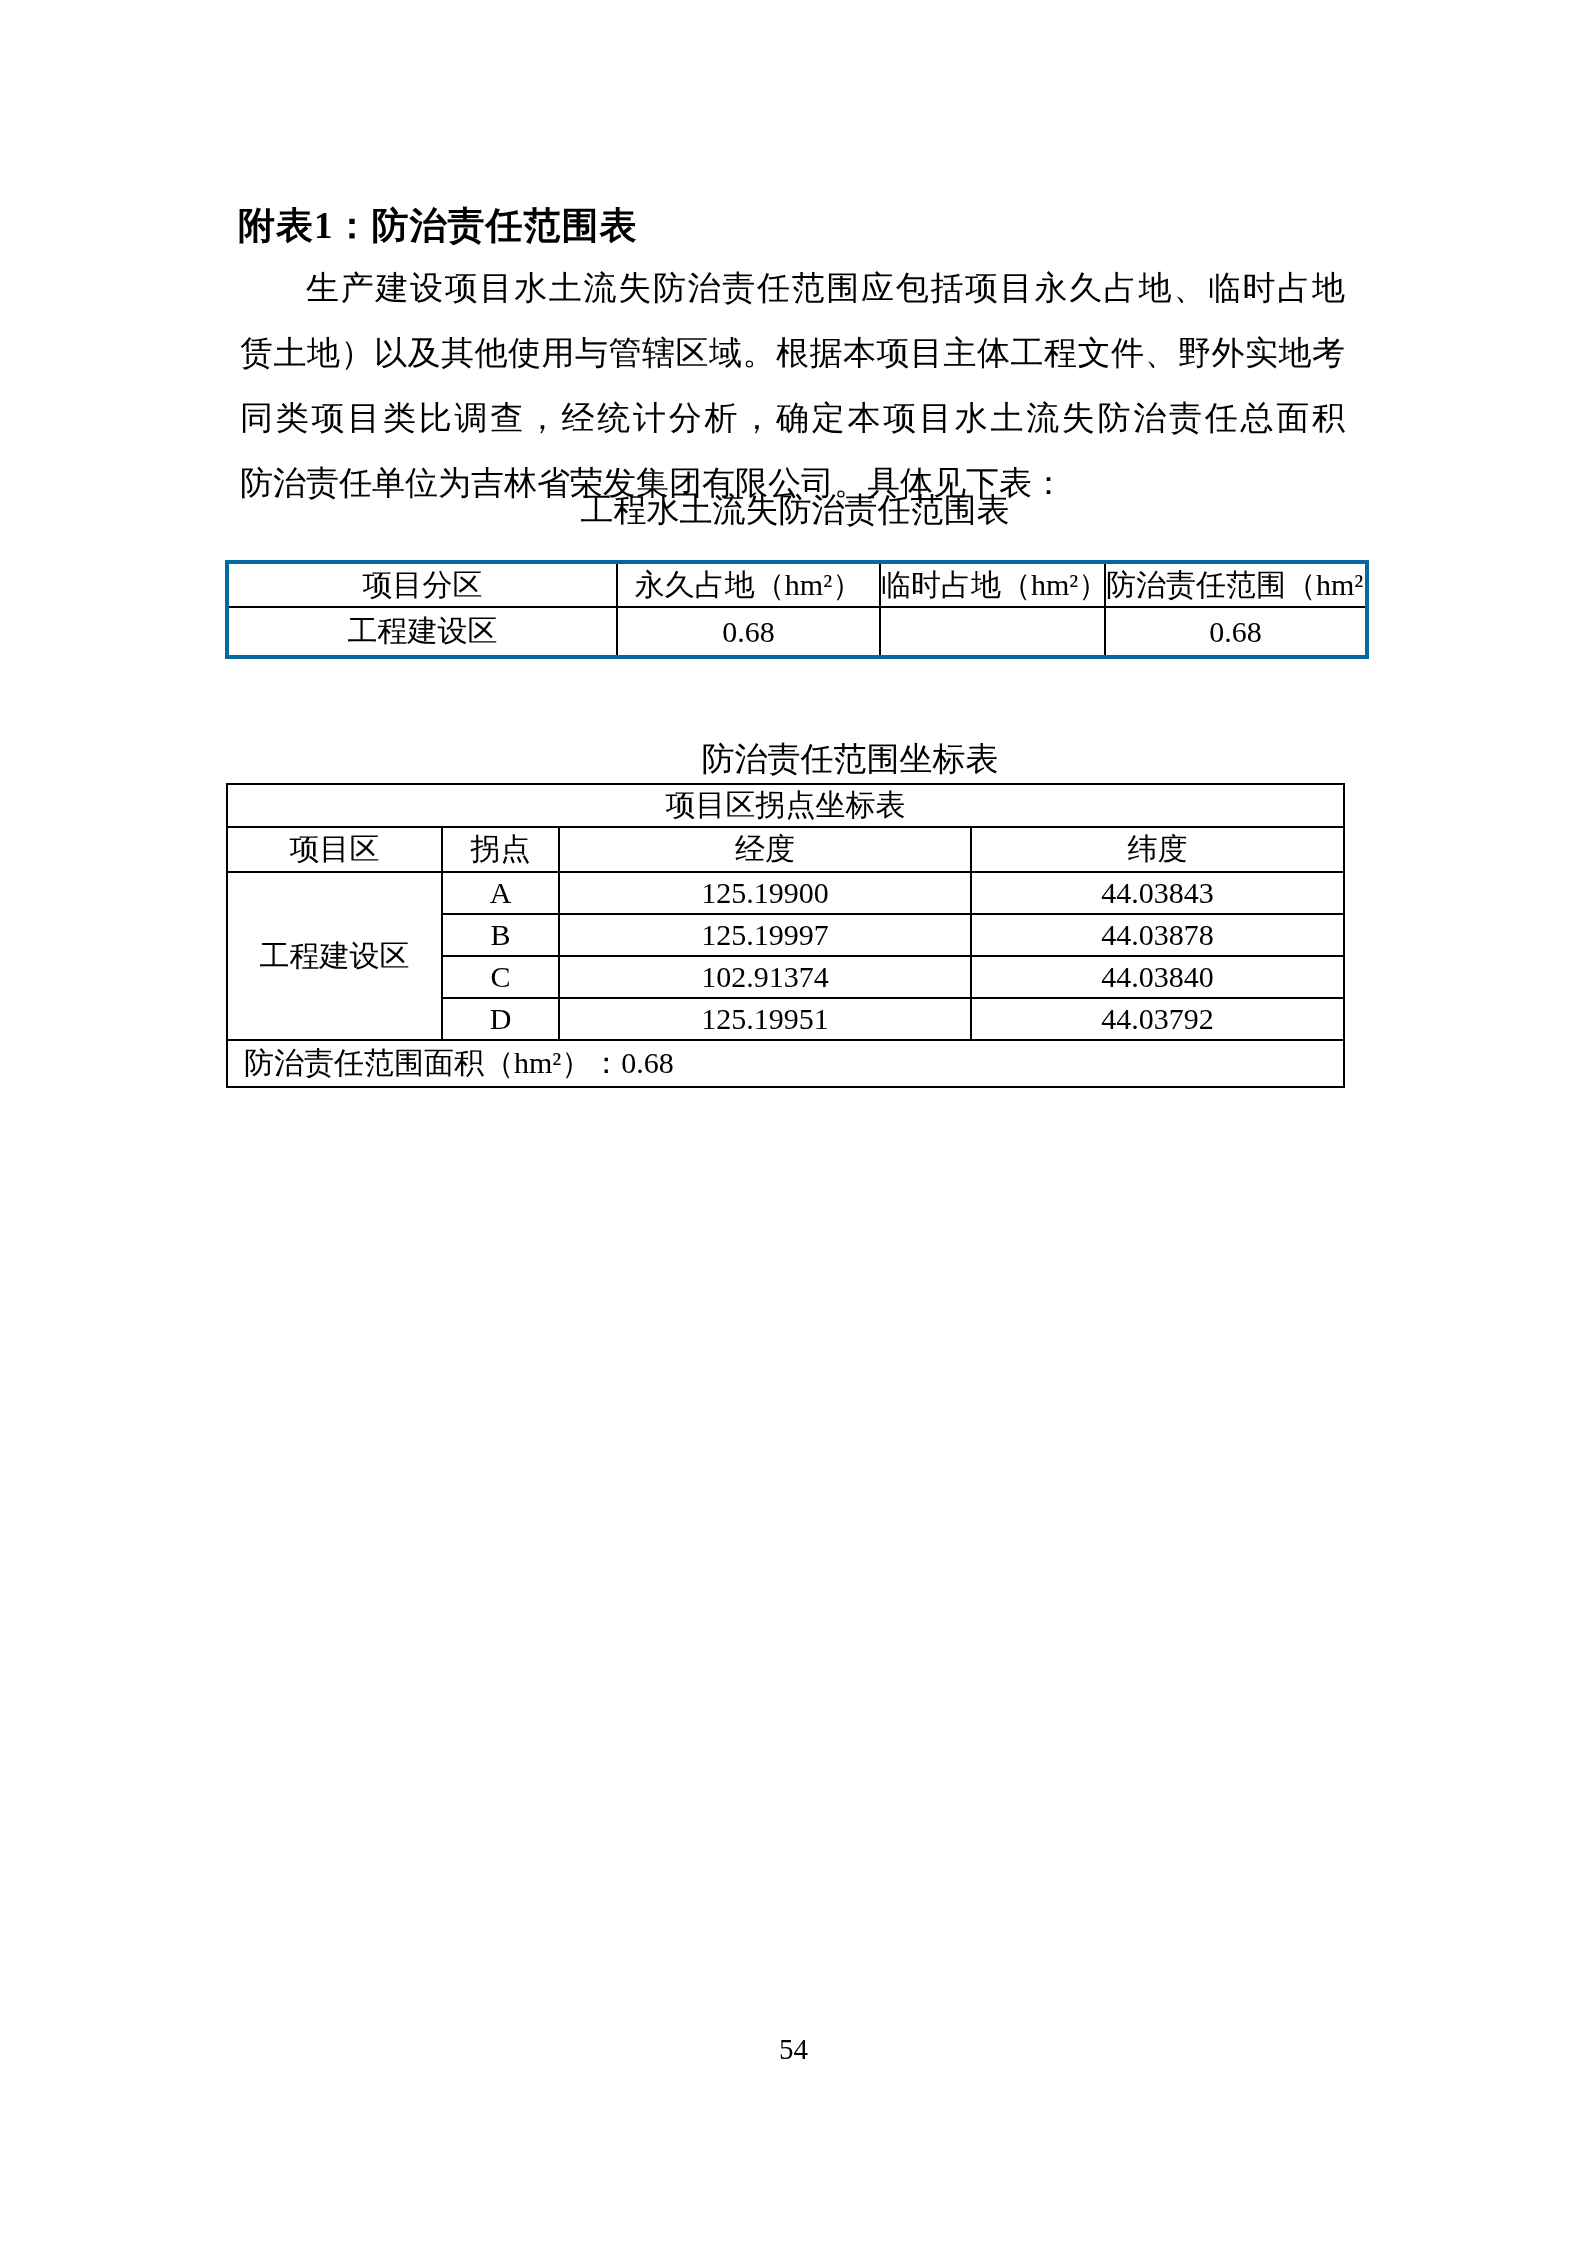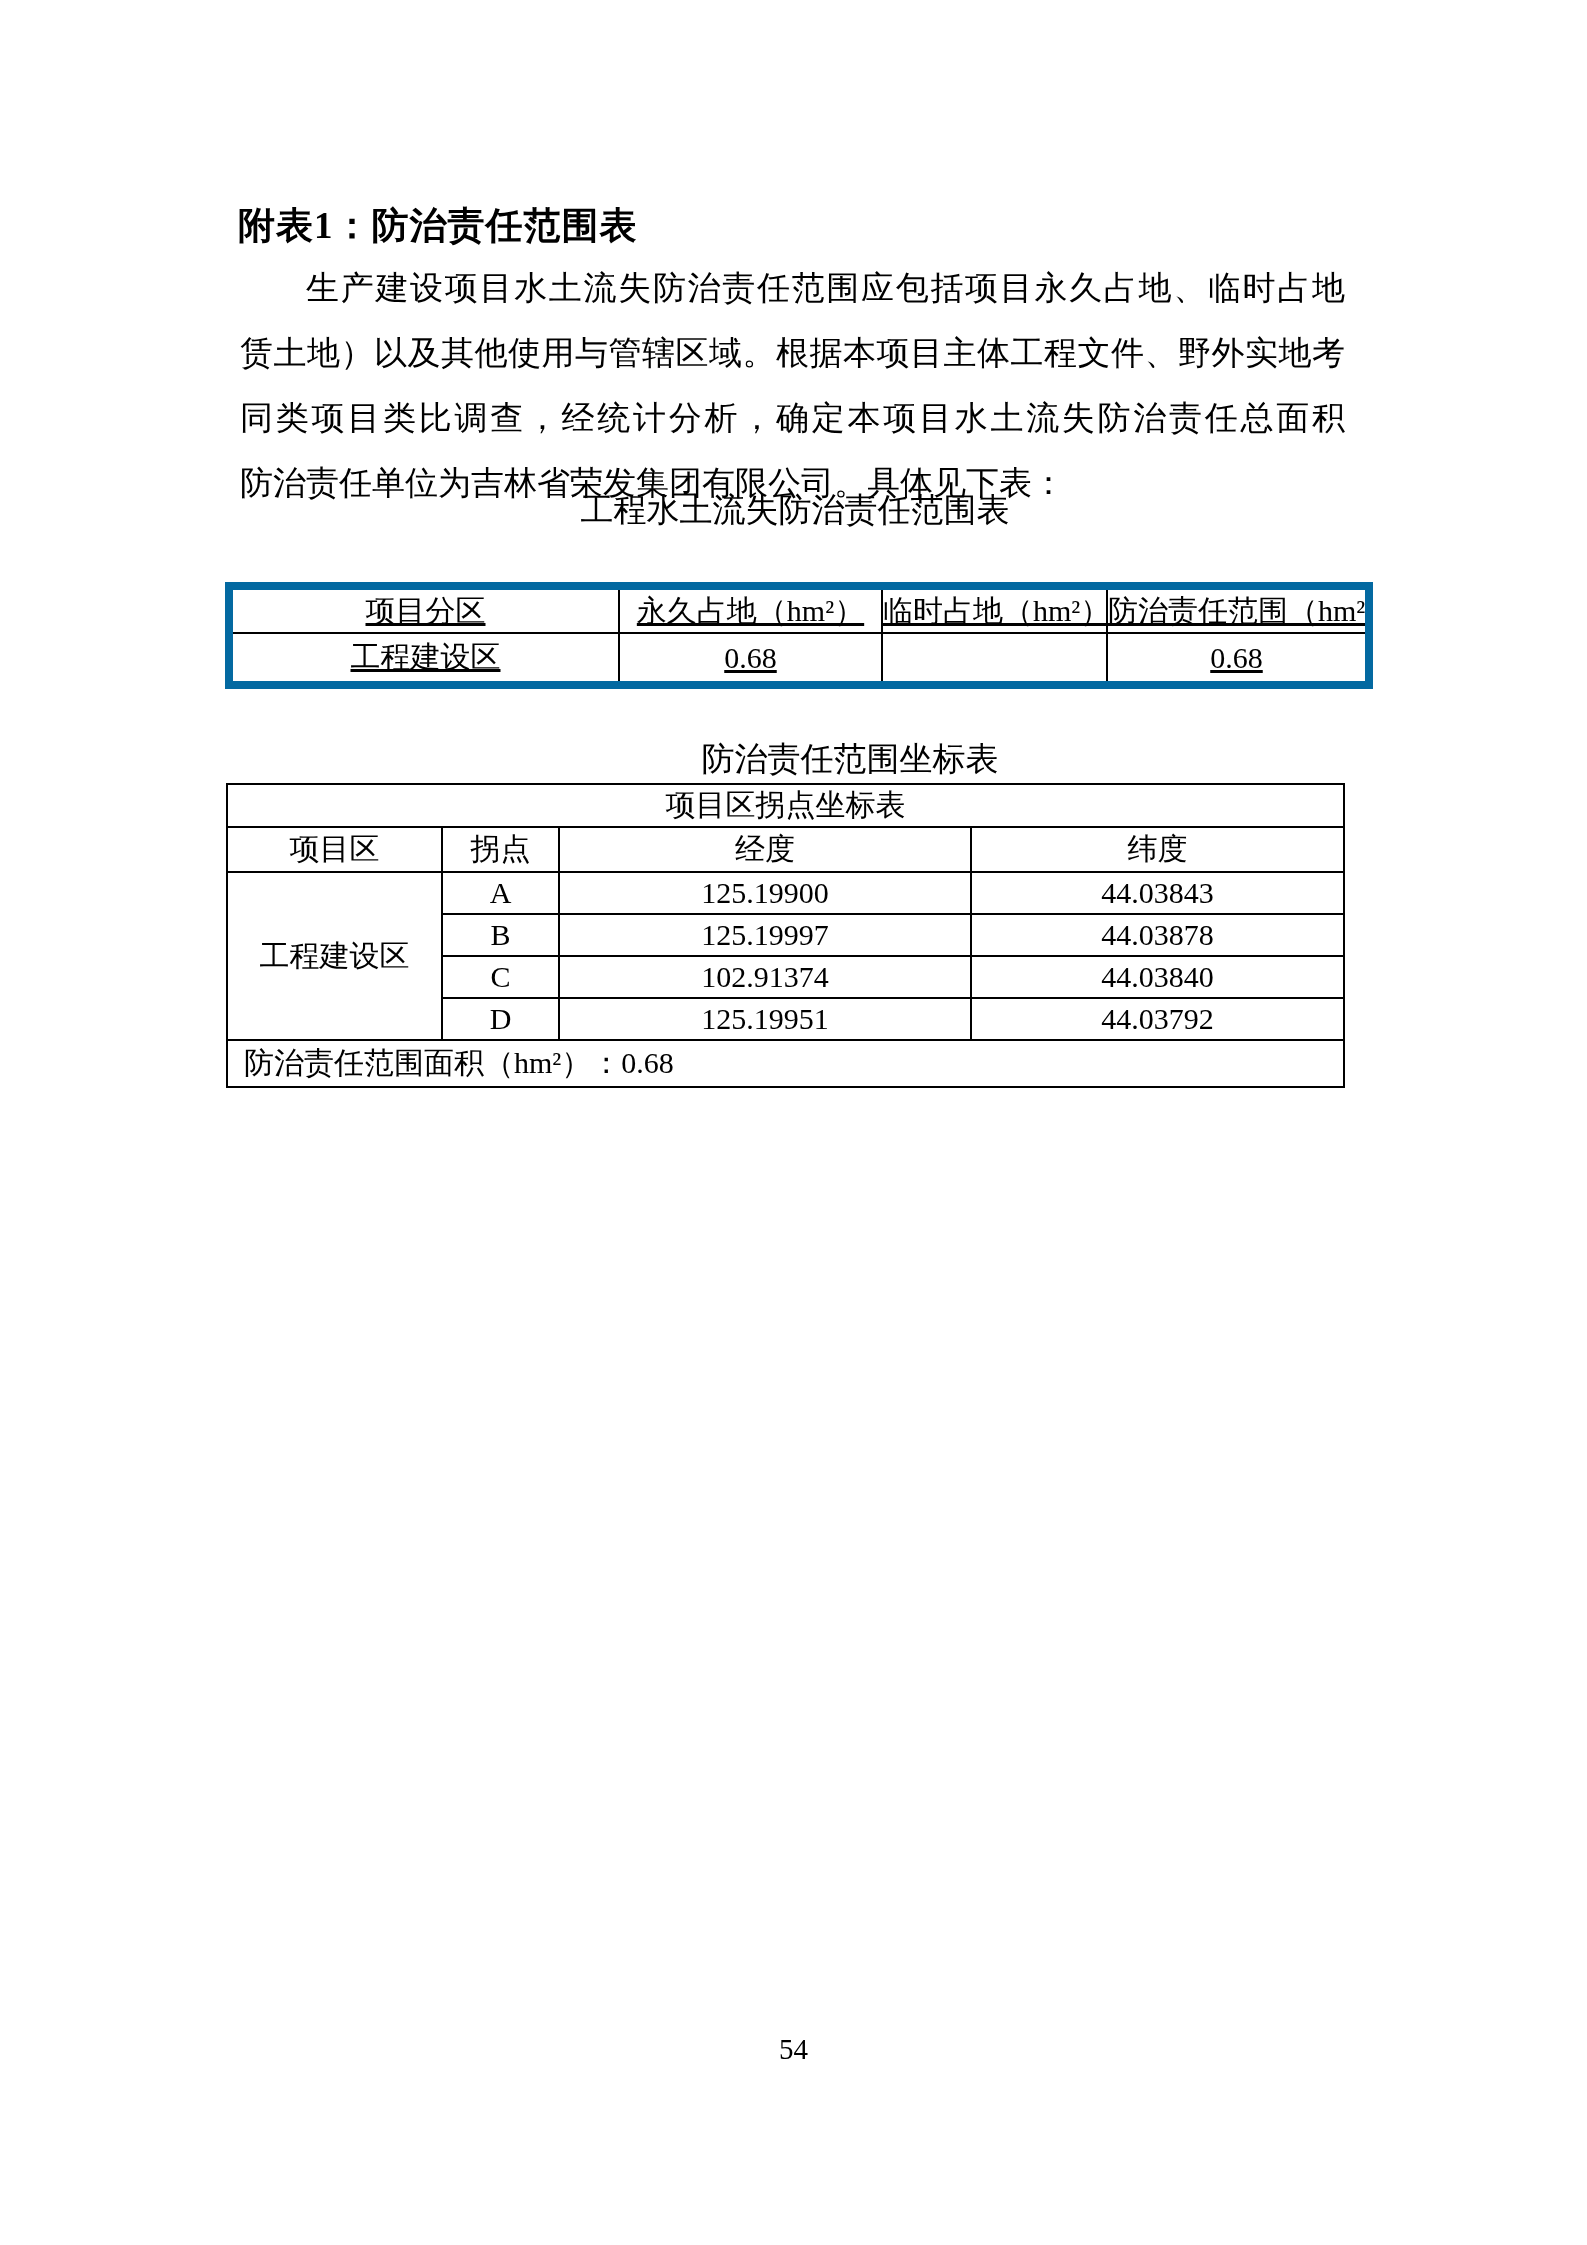--- a/index.html
+++ b/index.html
@@ -71,24 +71,23 @@
     font-size: 30px;
     font-weight: normal;
     text-align: center;
     vertical-align: middle;
     padding: 0;
     white-space: nowrap;
     overflow: hidden;
   }
   .table1 {
     left: 225px;
-    top: 582px;
+    top: 560px;
     width: 1140px;
-    border: 8px solid #0369a1;
-    text-decoration: underline;
+    border: 4px solid #0369a1;
   }
   .table1 th { height: 42px; }
   .table1 td { height: 47px; }
 
   .table2 {
     left: 226px;
     top: 783px;
     width: 1117px;
     border: 2px solid #000000;
   }

